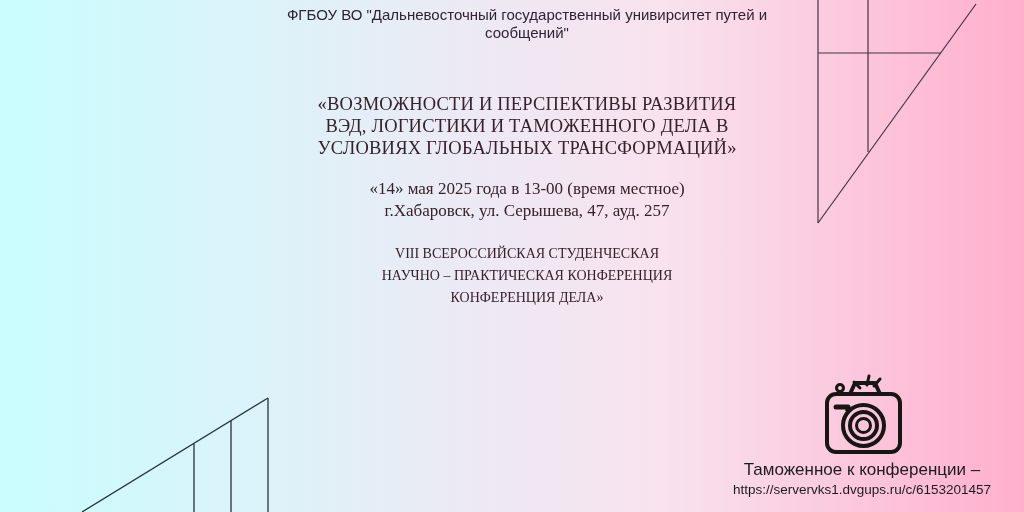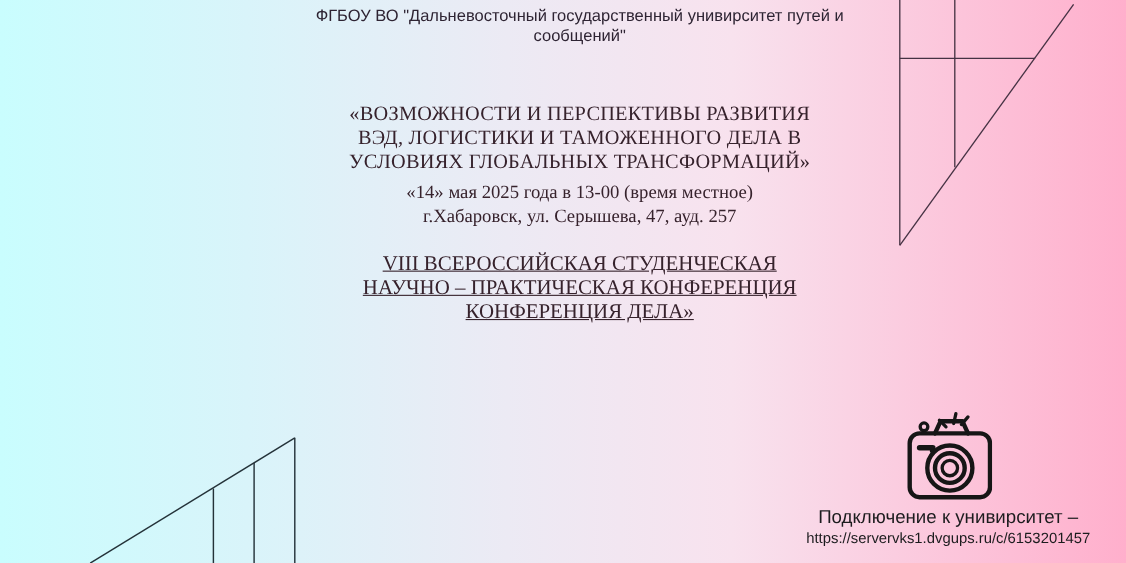--- a/index.html
+++ b/index.html
@@ -14,22 +14,22 @@
       var(--bg-right,#ffafcc) 100%);
   }
   .content{position:absolute;inset:0;padding-left:30px;text-align:center;}
   .header{
     padding-top:6px;
     font:400 15px/18px "Liberation Sans",sans-serif;
     color:var(--header-text,#2e2433);
   }
   .serif{font-family:"Liberation Serif",serif;color:var(--serif-text,#36222c);}
   .conf1-title{margin-top:51px;font-size:18.5px;line-height:22px;letter-spacing:.2px;}
-  .conf1-schedule{margin-top:5px;font-size:17px;line-height:22px;}
-  .conf2-title{margin-top:21px;font-size:19px;line-height:22px;text-decoration:underline;}
+  .conf1-schedule{margin-top:19px;font-size:17px;line-height:22px;}
+  .conf2-title{margin-top:21px;font-size:14px;line-height:22px;}
   .conf2-schedule{margin-top:2px;font-size:16px;line-height:22px;}
   .decor{position:absolute;pointer-events:none;}
   .decor-tr{top:0;left:800px;}
   .decor-bl{top:390px;left:60px;}
   .connection{position:absolute;right:22px;bottom:14px;width:280px;text-align:center;}
   .camera{display:block;margin:0 auto 2px auto;}
   .conn-label{font:400 17px/22px "Liberation Sans",sans-serif;color:var(--link-text,#1c1c1e);}
   .conn-url{font:400 13.5px/16px "Liberation Sans",sans-serif;color:var(--link-text,#1c1c1e);margin-top:1px;cursor:pointer;}
 </style>
 </head>
@@ -91,15 +91,15 @@
       <rect x="5" y="21" width="73" height="58" rx="9" stroke-width="4"></rect>
 
       <line x1="14" y1="34" x2="26" y2="34" stroke-width="5"></line>
 
       <circle cx="41.5" cy="52.5" r="20.5" stroke-width="4"></circle>
       <circle cx="41.5" cy="52.5" r="13.5" stroke-width="4"></circle>
       <circle cx="41.5" cy="52.5" r="7" stroke-width="3"></circle>
       <circle cx="25" cy="37" r="1.8" stroke-width="0" fill="#161616"></circle>
     </g>
   </svg>
-  <div class="conn-label">Подключение к унивирситет –</div>
+  <div class="conn-label">Таможенное к конференции –</div>
   <div class="conn-url">https://servervks1.dvgups.ru/c/6153201457</div>
 </div>
 
 </body></html>

